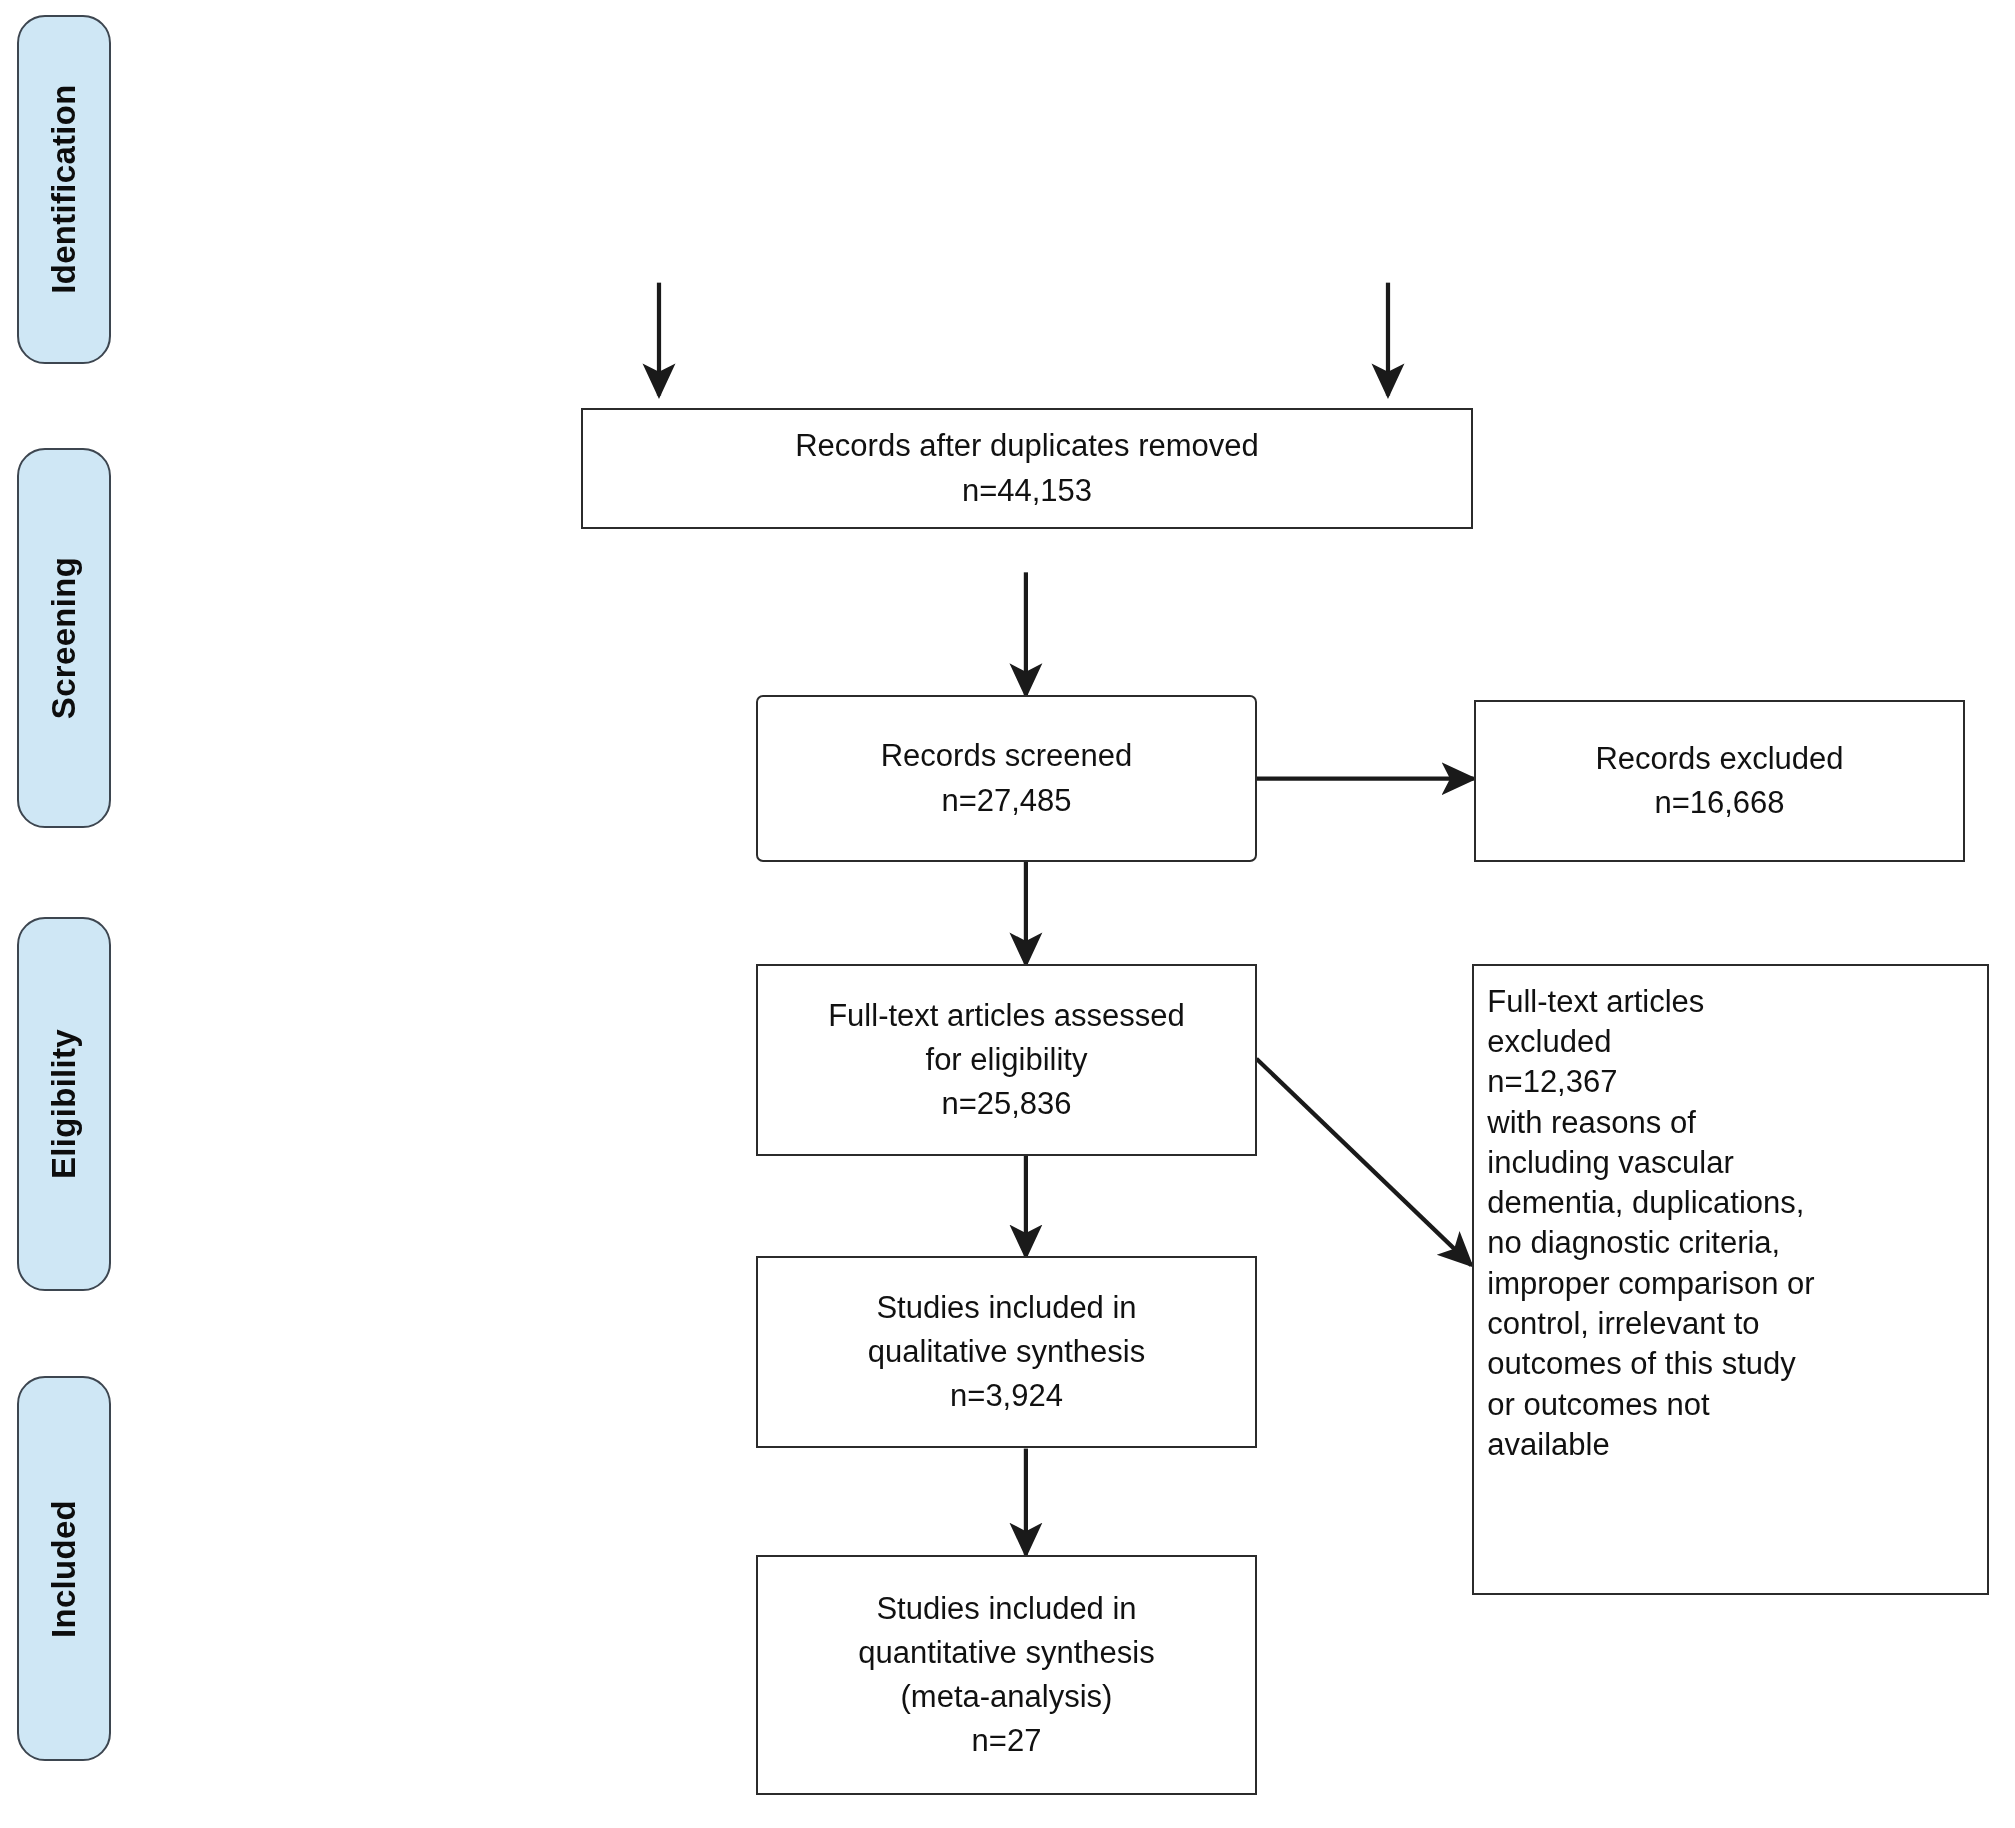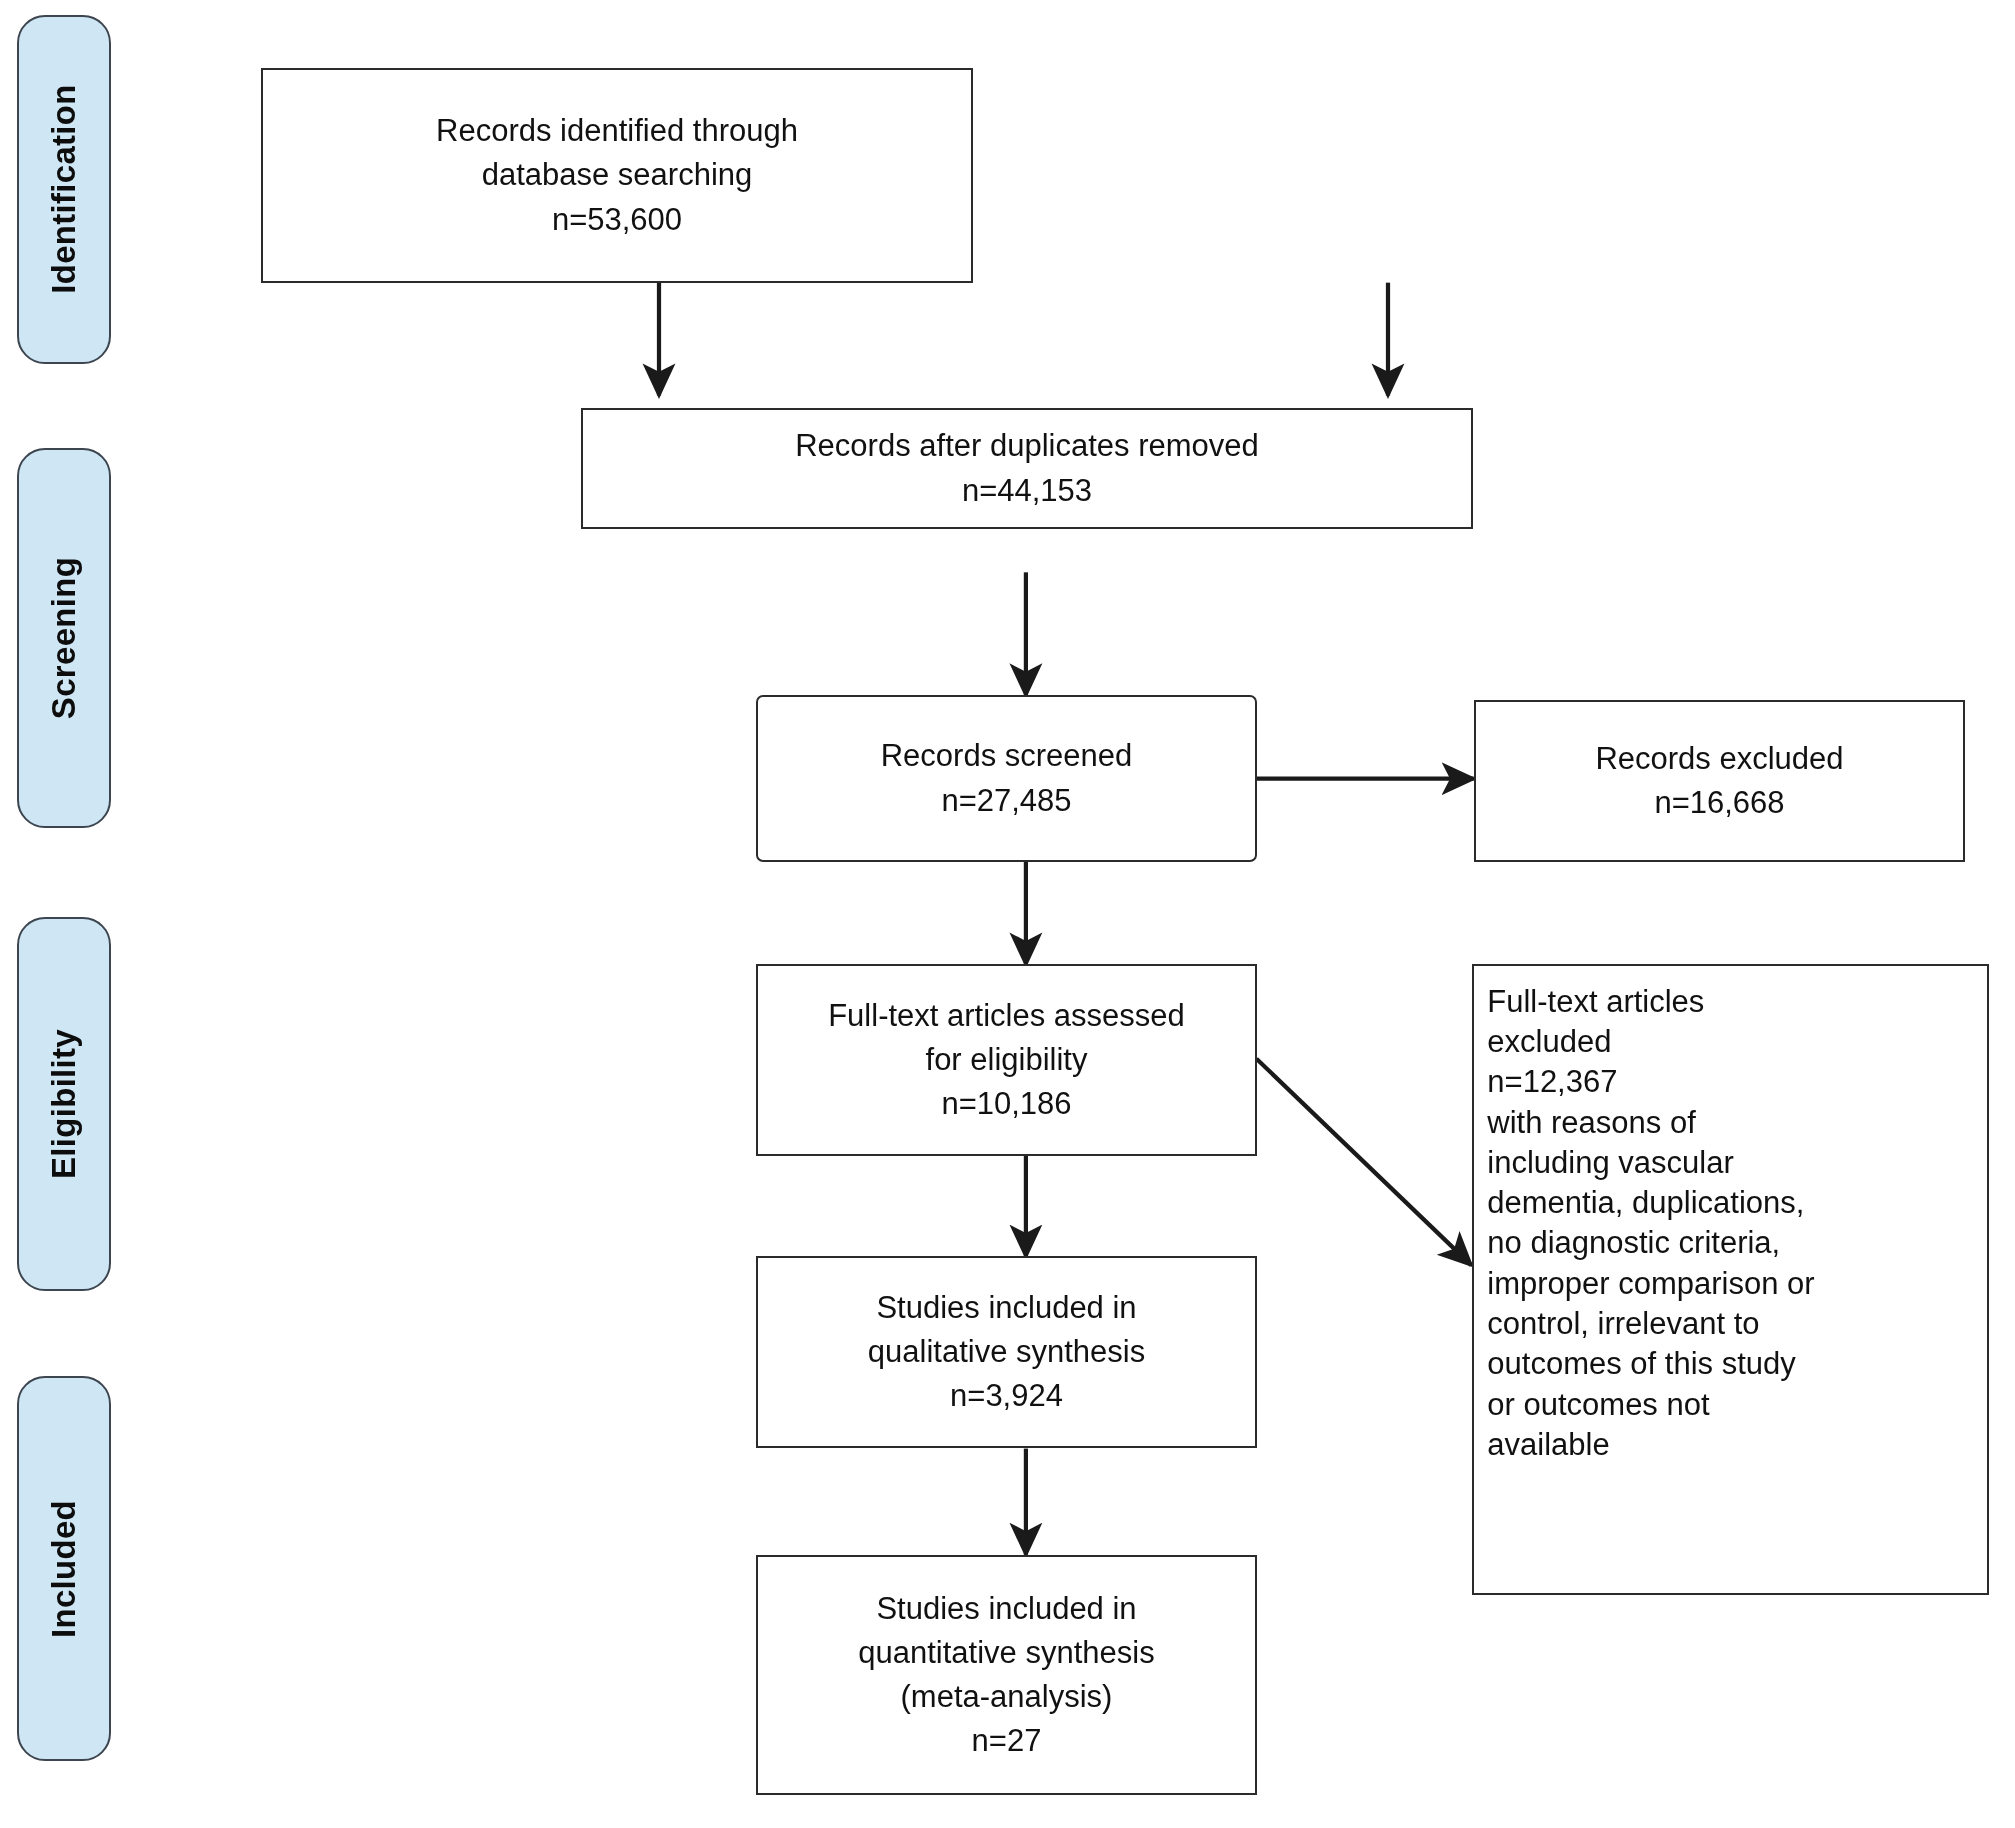--- a/index.html
+++ b/index.html
@@ -121,46 +121,41 @@
   </div>
 
   <div class="stage-tab" style="left:17px; top:917px; width:94px; height:374px;">
     <span class="stage-label">Eligibility</span>
   </div>
 
   <div class="stage-tab" style="left:17px; top:1376px; width:94px; height:385px;">
     <span class="stage-label">Included</span>
   </div>
 
-  <div class="flow-box" style="left:261px; top:68px; width:712px; height:215px;">
-    <span class="box-text">Records identified through
-database searching
-n=53,600</span>
-  </div>
 
 
   <div class="flow-box" style="left:581px; top:408px; width:892px; height:121px;">
     <span class="box-text">Records after duplicates removed
 n=44,153</span>
   </div>
 
   <div class="flow-box" style="left:756px; top:695px; width:501px; height:167px;border-radius:7px;">
     <span class="box-text">Records screened
 n=27,485</span>
   </div>
 
   <div class="flow-box" style="left:1474px; top:700px; width:491px; height:162px;">
     <span class="box-text">Records excluded
 n=16,668</span>
   </div>
 
   <div class="flow-box" style="left:756px; top:964px; width:501px; height:192px;">
     <span class="box-text">Full-text articles assessed
 for eligibility
-n=10,186</span>
+n=25,836</span>
   </div>
 
   <div class="flow-box align-left" style="left:1472px; top:964px; width:517px; height:631px;">
     <span class="box-text">Full-text articles
 excluded
         n=12,367
 with reasons of
 including vascular
 dementia, duplications,
 no diagnostic criteria,

